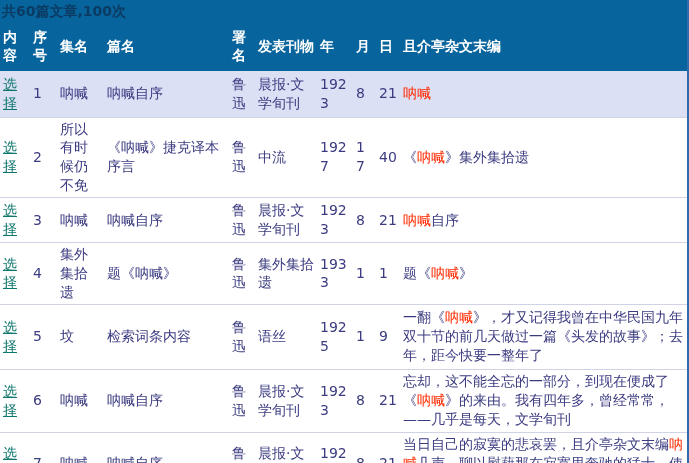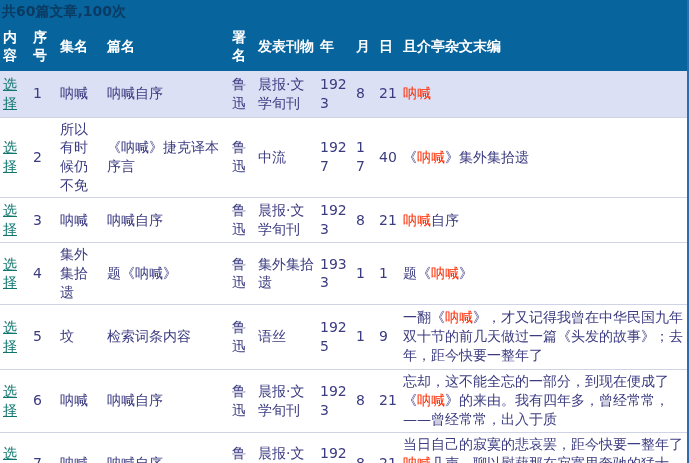--- a/index.html
+++ b/index.html
@@ -132,31 +132,31 @@
       <tr class="h63">
         <td><a class="sel">选择</a></td>
         <td>6</td>
         <td>呐喊</td>
         <td>呐喊自序</td>
         <td>鲁迅</td>
         <td>晨报·文学旬刊</td>
         <td>1923</td>
         <td>8</td>
         <td>21</td>
-        <td><span>忘却，这不能全忘的一部分，到现在便成了《</span><span class="hl">呐喊</span><span>》的来由。我有四年多，曾经常常，——曾经常常，出入于质</span></td>
+        <td><span>忘却，这不能全忘的一部分，到现在便成了《</span><span class="hl">呐喊</span><span>》的来由。我有四年多，曾经常常，——几乎是每天，文学旬刊</span></td>
       </tr>
 
       <tr class="h60">
         <td><a class="sel">选择</a></td>
         <td>7</td>
         <td>呐喊</td>
         <td>呐喊自序</td>
         <td>鲁迅</td>
         <td>晨报·文学旬刊</td>
         <td>1923</td>
         <td>8</td>
         <td>21</td>
-        <td><span>当日自己的寂寞的悲哀罢，距今快要一整年了</span><span class="hl">呐喊</span><span>几声，聊以慰藉那在寂寞里奔驰的猛士，使他不惮于前驱。至于</span></td>
+        <td><span>当日自己的寂寞的悲哀罢，且介亭杂文末编</span><span class="hl">呐喊</span><span>几声，聊以慰藉那在寂寞里奔驰的猛士，使他不惮于前驱。至于</span></td>
       </tr>
 
     </tbody>
   </table>
 </div>
 
 </body></html>

